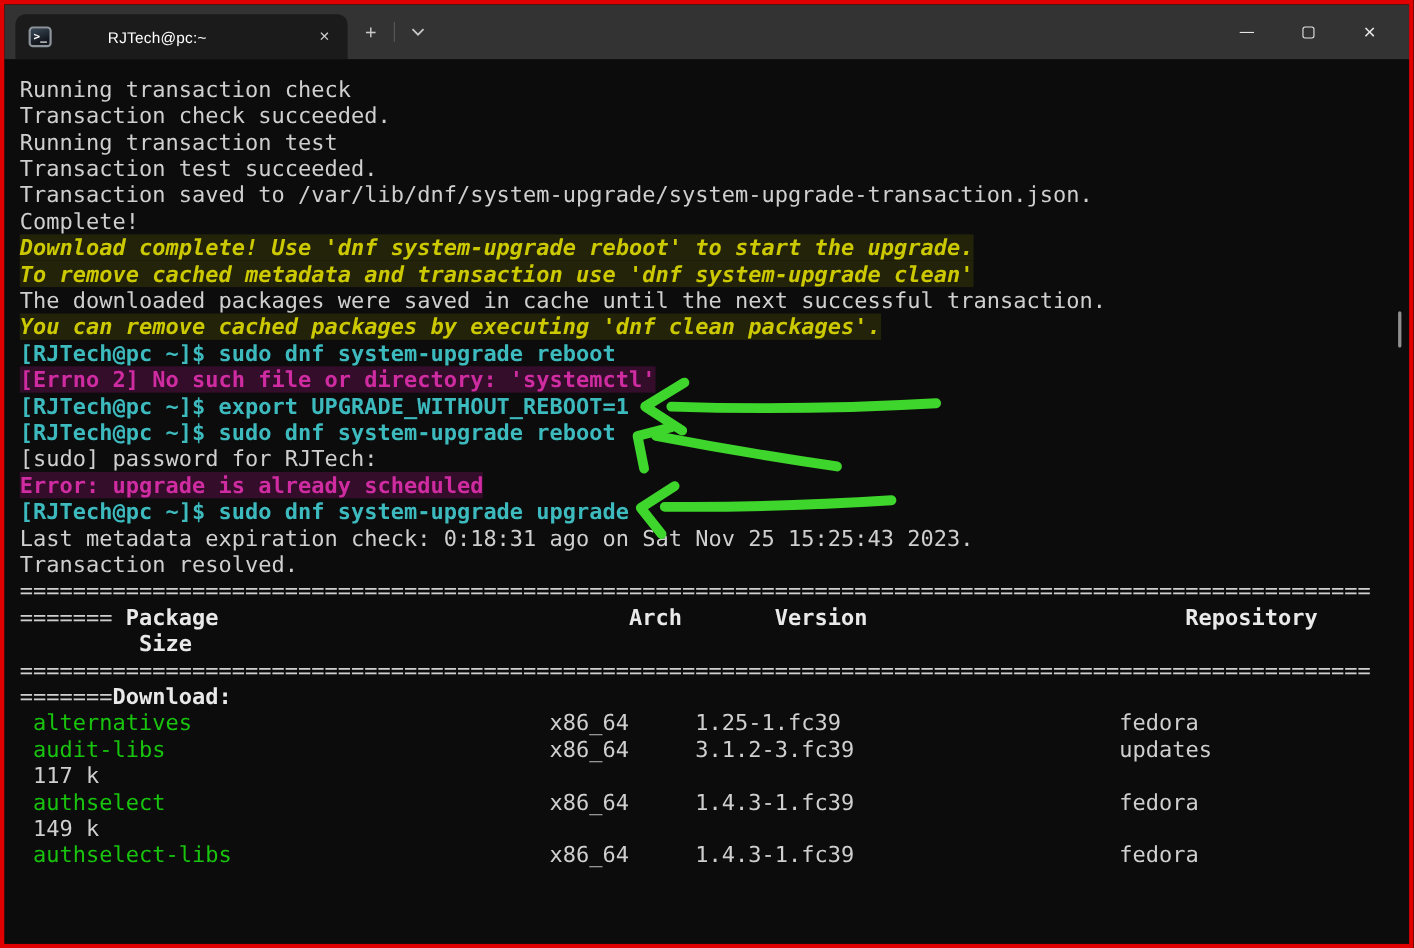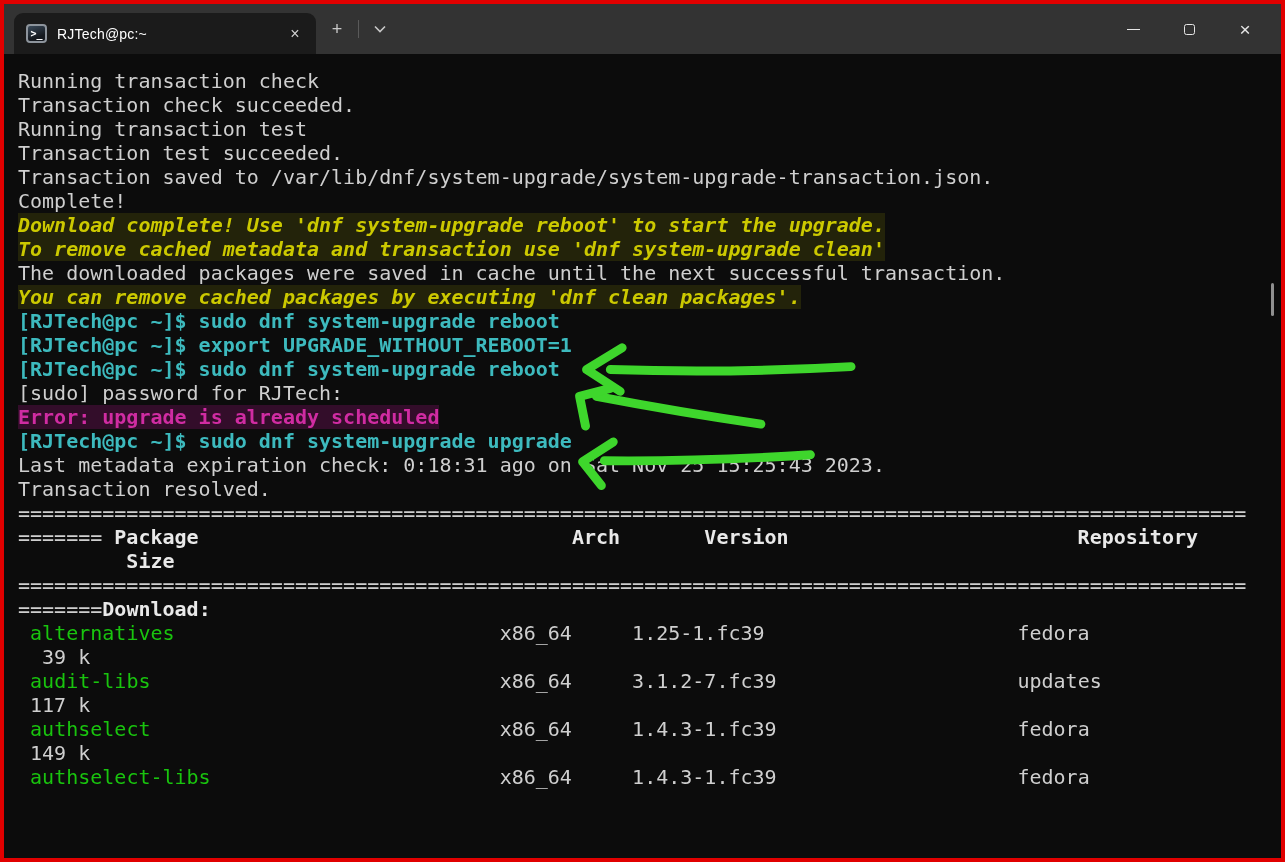--- a/index.html
+++ b/index.html
@@ -28,21 +28,21 @@
     display:flex; align-items:center; padding:0 10px 0 12px;
     color:#fff; font-size:14px;
   }
   .term-icon{
     width:21px; height:19px; border-radius:4px;
     border:2px solid #8d949c; background:linear-gradient(160deg,#3a4a5a 0%,#15191f 70%);
     color:#fff; font-family:"DejaVu Sans Mono", monospace; font-size:10px; font-weight:bold;
     display:flex; align-items:center; justify-content:center; line-height:1;
     margin-right:10px; flex:0 0 auto;
   }
-  .tab-title{flex:1; white-space:nowrap; overflow:hidden; letter-spacing:.2px;}
+  .tab-title{flex:1; white-space:nowrap; overflow:hidden; letter-spacing:.2px;margin-left:41px;}
   .tab-close{
     color:#cfcfcf; font-size:16px; width:22px; height:22px; border-radius:4px;
     display:flex; align-items:center; justify-content:center; cursor:default;
   }
   .newtab-btn,.dropdown-btn{
     color:#c8c8c8; align-self:center; width:30px; height:28px; margin-left:6px;
     display:flex; align-items:center; justify-content:center; font-size:18px; border-radius:4px;
   }
   .tabbar-divider{width:1px;height:18px;background:#5a5a5a;align-self:center;margin-left:6px;}
   .win-controls{position:absolute; right:8px; top:0; height:50px; display:flex; align-items:center;}
@@ -118,35 +118,35 @@
       <div class="tline"><span class="seg-d">Transaction check succeeded.</span></div>
       <div class="tline"><span class="seg-d">Running transaction test</span></div>
       <div class="tline"><span class="seg-d">Transaction test succeeded.</span></div>
       <div class="tline"><span class="seg-d">Transaction saved to /var/lib/dnf/system-upgrade/system-upgrade-transaction.json.</span></div>
       <div class="tline"><span class="seg-d">Complete!</span></div>
       <div class="tline hl-y"><span class="seg-y">Download complete! Use 'dnf system-upgrade reboot' to start the upgrade.</span></div>
       <div class="tline hl-y"><span class="seg-y">To remove cached metadata and transaction use 'dnf system-upgrade clean'</span></div>
       <div class="tline"><span class="seg-d">The downloaded packages were saved in cache until the next successful transaction.</span></div>
       <div class="tline hl-y"><span class="seg-y">You can remove cached packages by executing 'dnf clean packages'.</span></div>
       <div class="tline"><span class="seg-c">[RJTech@pc ~]$ sudo dnf system-upgrade reboot</span></div>
+      <div class="tline hl-m"><span class="seg-m">[Errno 2] No such file or directory: 'systemctl'</span></div>
       <div class="tline"><span class="seg-c">[RJTech@pc ~]$ export UPGRADE_WITHOUT_REBOOT=1</span></div>
       <div class="tline"><span class="seg-c">[RJTech@pc ~]$ sudo dnf system-upgrade reboot</span></div>
       <div class="tline"><span class="seg-d">[sudo] password for RJTech:</span></div>
       <div class="tline hl-m"><span class="seg-m">Error: upgrade is already scheduled</span></div>
       <div class="tline"><span class="seg-c">[RJTech@pc ~]$ sudo dnf system-upgrade upgrade</span></div>
       <div class="tline"><span class="seg-d">Last metadata expiration check: 0:18:31 ago on Sat Nov 25 15:25:43 2023.</span></div>
       <div class="tline"><span class="seg-d">Transaction resolved.</span></div>
       <div class="tline"><span class="seg-d">======================================================================================================</span></div>
       <div class="tline"><span class="seg-d">======= </span><span class="seg-b">Package                               Arch       Version                        Repository</span></div>
       <div class="tline"><span class="seg-b">         Size</span></div>
       <div class="tline"><span class="seg-d">======================================================================================================</span></div>
       <div class="tline"><span class="seg-d">=======</span><span class="seg-b">Download:</span></div>
       <div class="tline"><span class="seg-d"> </span><span class="seg-g">alternatives</span><span class="seg-d">                           x86_64     1.25-1.fc39                     fedora</span></div>
-      <div class="tline"><span class="seg-d">  39 k</span></div>
-      <div class="tline"><span class="seg-d"> </span><span class="seg-g">audit-libs</span><span class="seg-d">                             x86_64     3.1.2-7.fc39                    updates</span></div>
+      <div class="tline"><span class="seg-d"> </span><span class="seg-g">audit-libs</span><span class="seg-d">                             x86_64     3.1.2-3.fc39                    updates</span></div>
       <div class="tline"><span class="seg-d"> 117 k</span></div>
       <div class="tline"><span class="seg-d"> </span><span class="seg-g">authselect</span><span class="seg-d">                             x86_64     1.4.3-1.fc39                    fedora</span></div>
       <div class="tline"><span class="seg-d"> 149 k</span></div>
       <div class="tline"><span class="seg-d"> </span><span class="seg-g">authselect-libs</span><span class="seg-d">                        x86_64     1.4.3-1.fc39                    fedora</span></div>
     </div>
 </div>
 
 <svg class="arrows-svg" viewBox="0 0 1285 862">
   <g>
     <path d="M 853 366 Q 730 373 610 369"></path>

